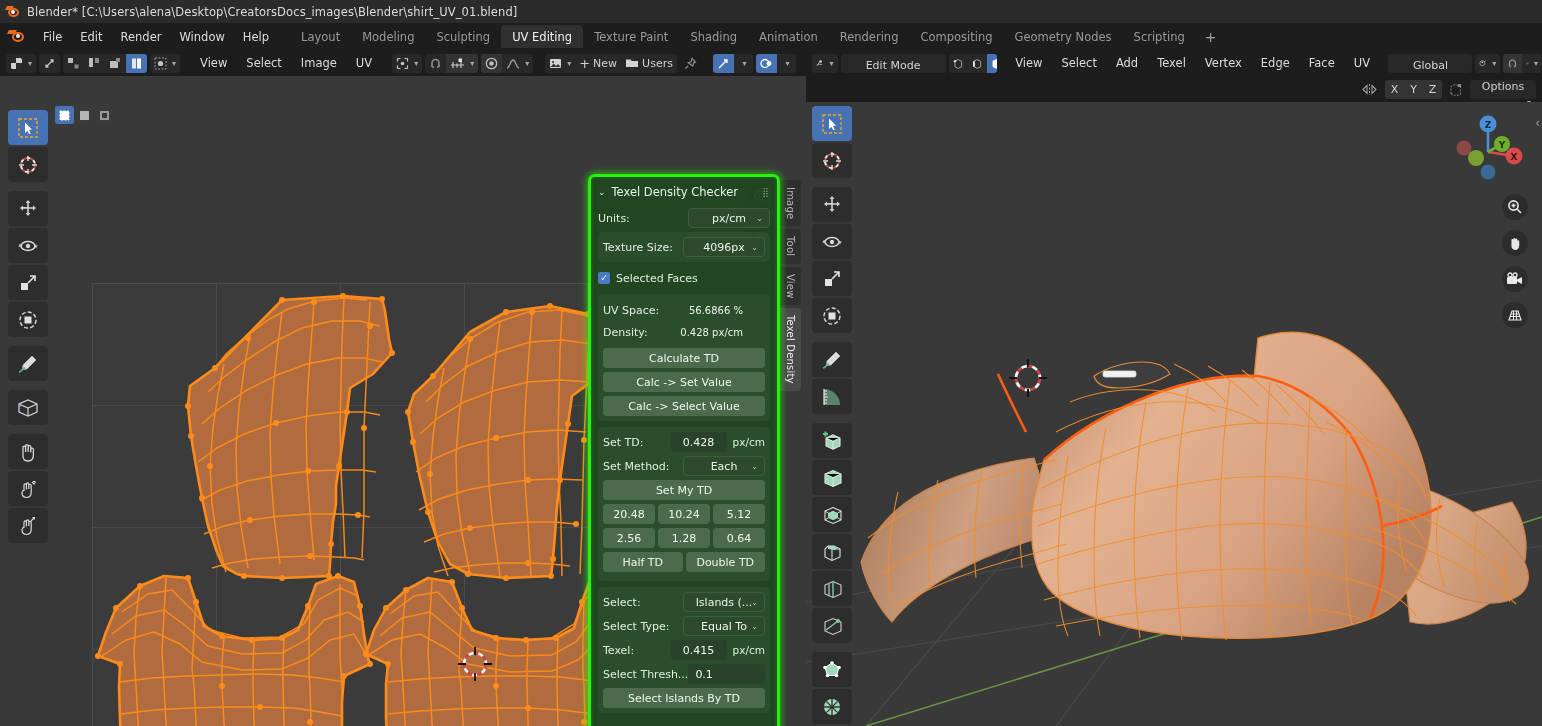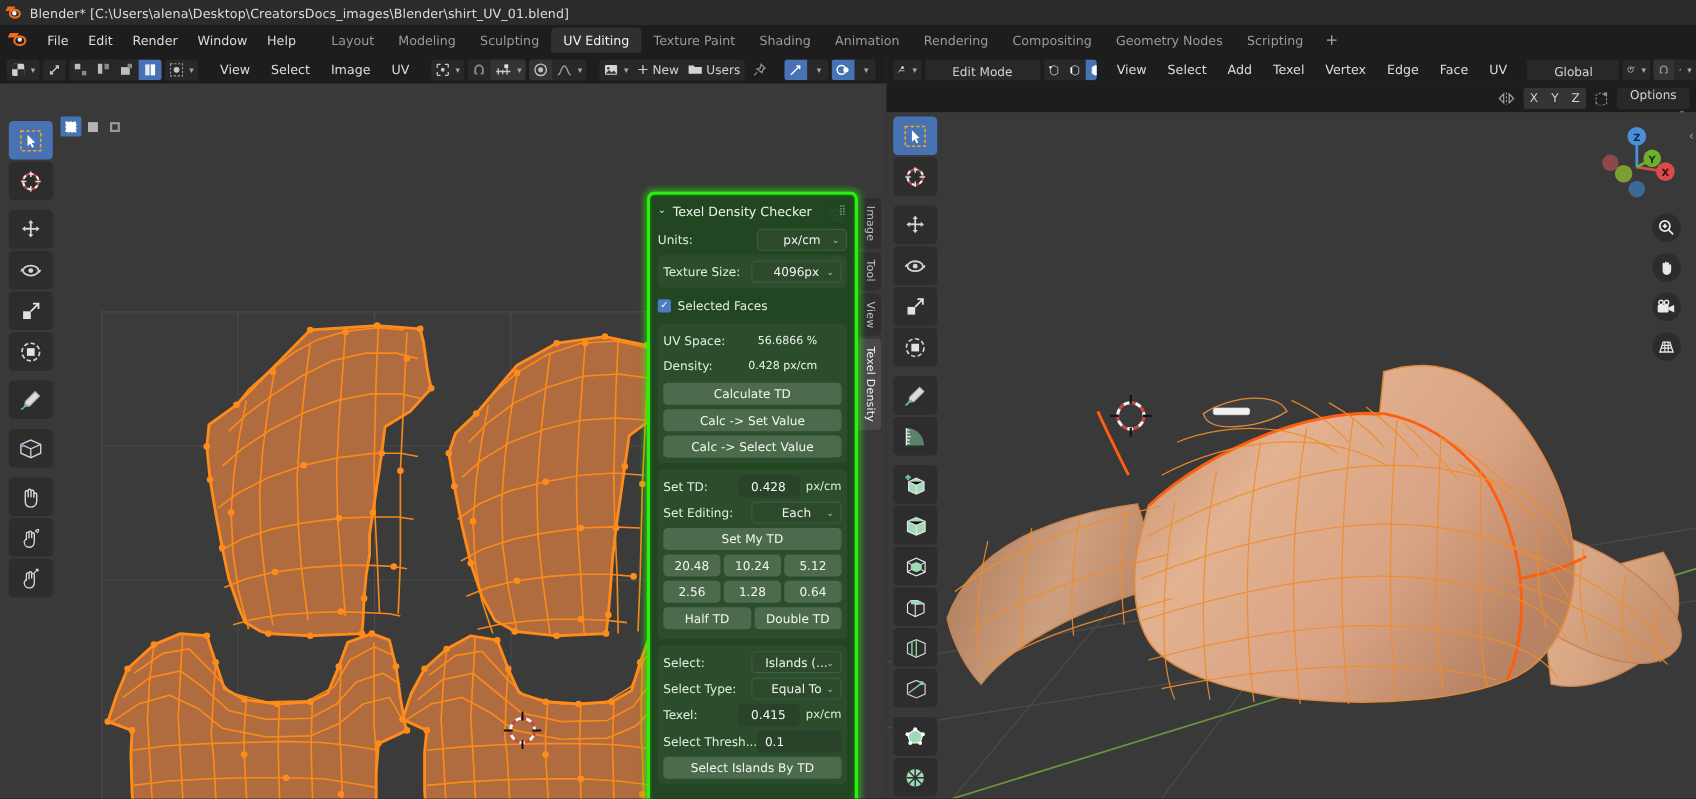--- a/index.html
+++ b/index.html
@@ -829,21 +829,21 @@
 
             <div class="pbox">
               <div class="prow">
                 <span class="plabel">Set TD:</span>
                 <div class="pfield" style="margin-left:auto;width:56px">
                   <span>0.428</span>
                 </div>
                 <span class="unit">px/cm</span>
               </div>
               <div class="prow">
-                <span class="plabel">Set Editing:</span>
+                <span class="plabel">Set Method:</span>
                 <div class="pselect">
                   <span>Each</span>
                   <span class="chv">⌄</span>
                 </div>
               </div>
               <div class="pbtn">Set My TD</div>
               <div class="pbtn-row">
                 <div class="pbtn">20.48</div>
                 <div class="pbtn">10.24</div>
                 <div class="pbtn">5.12</div>

